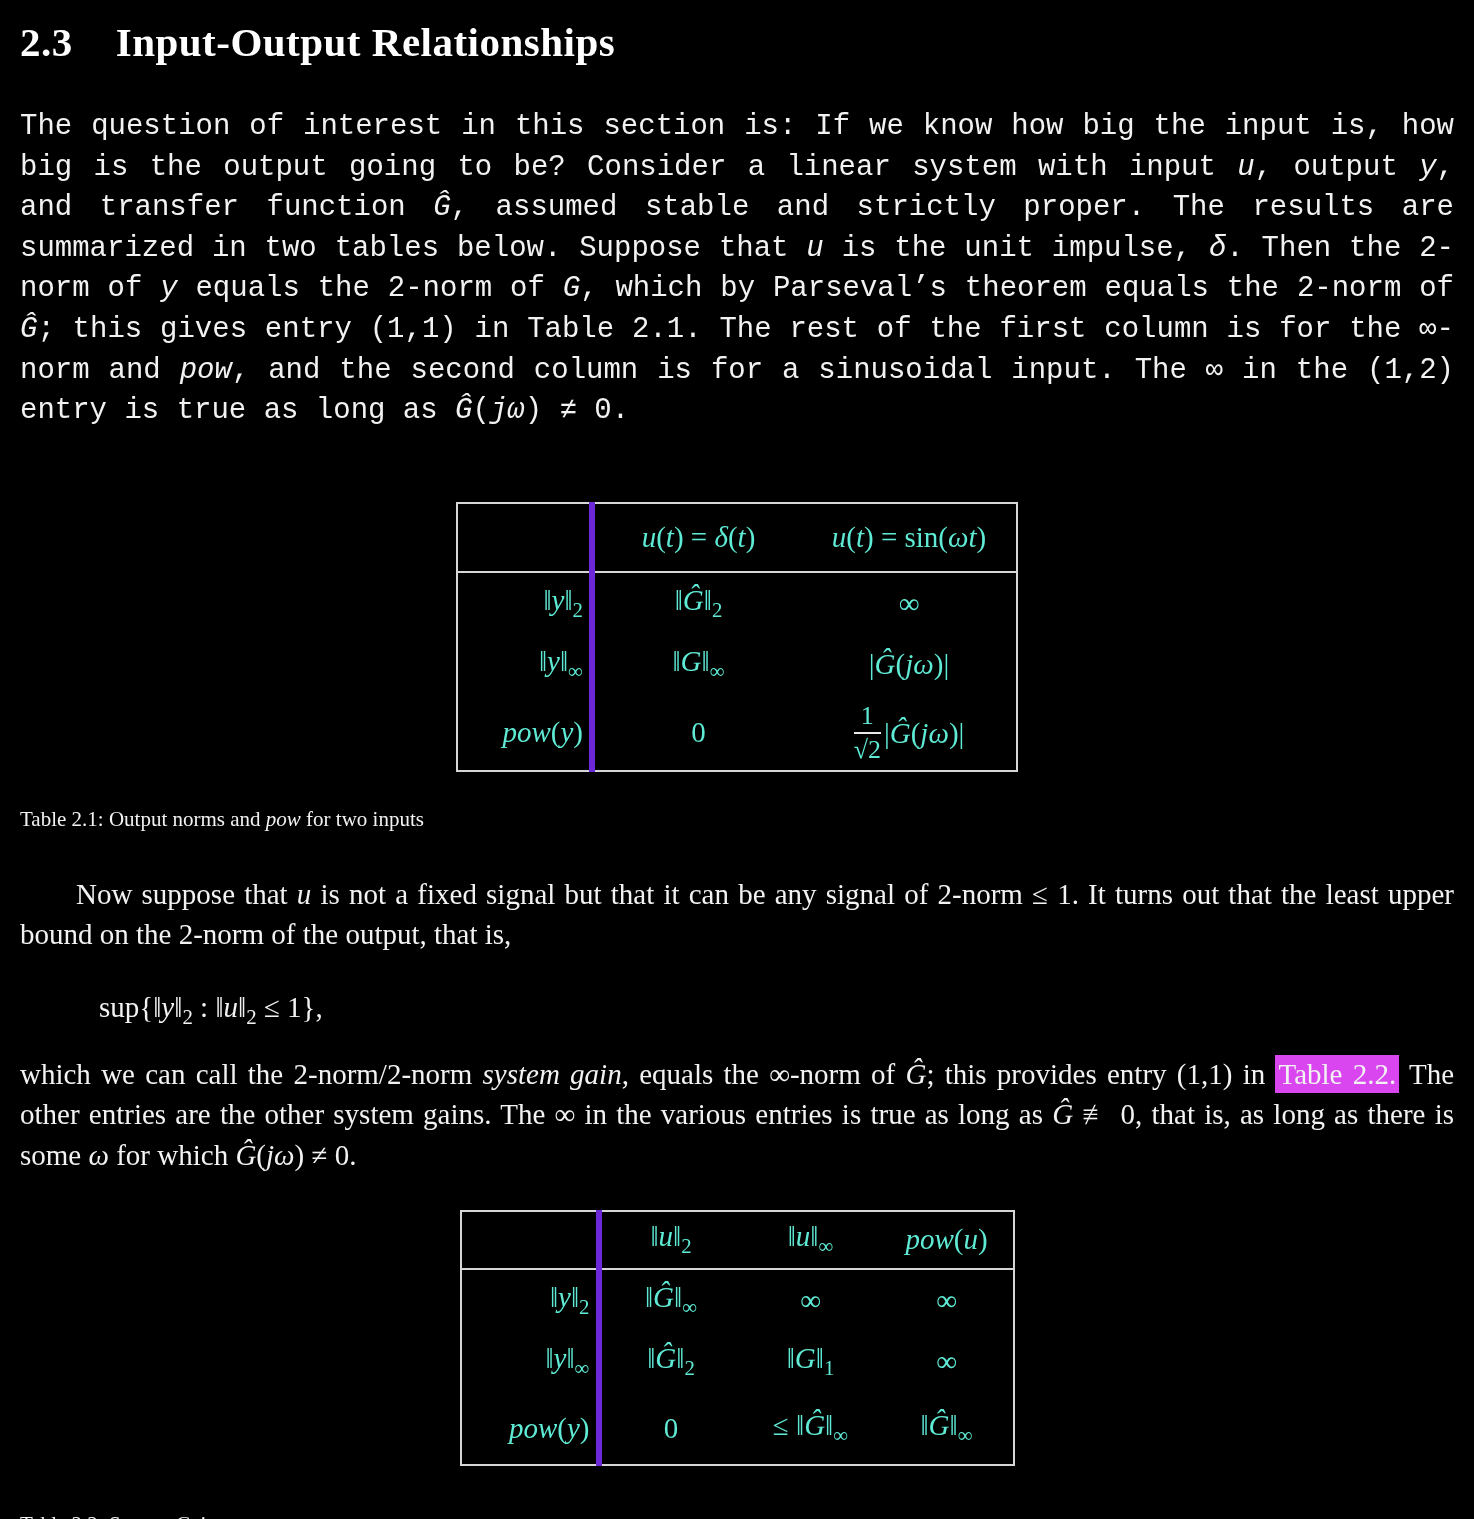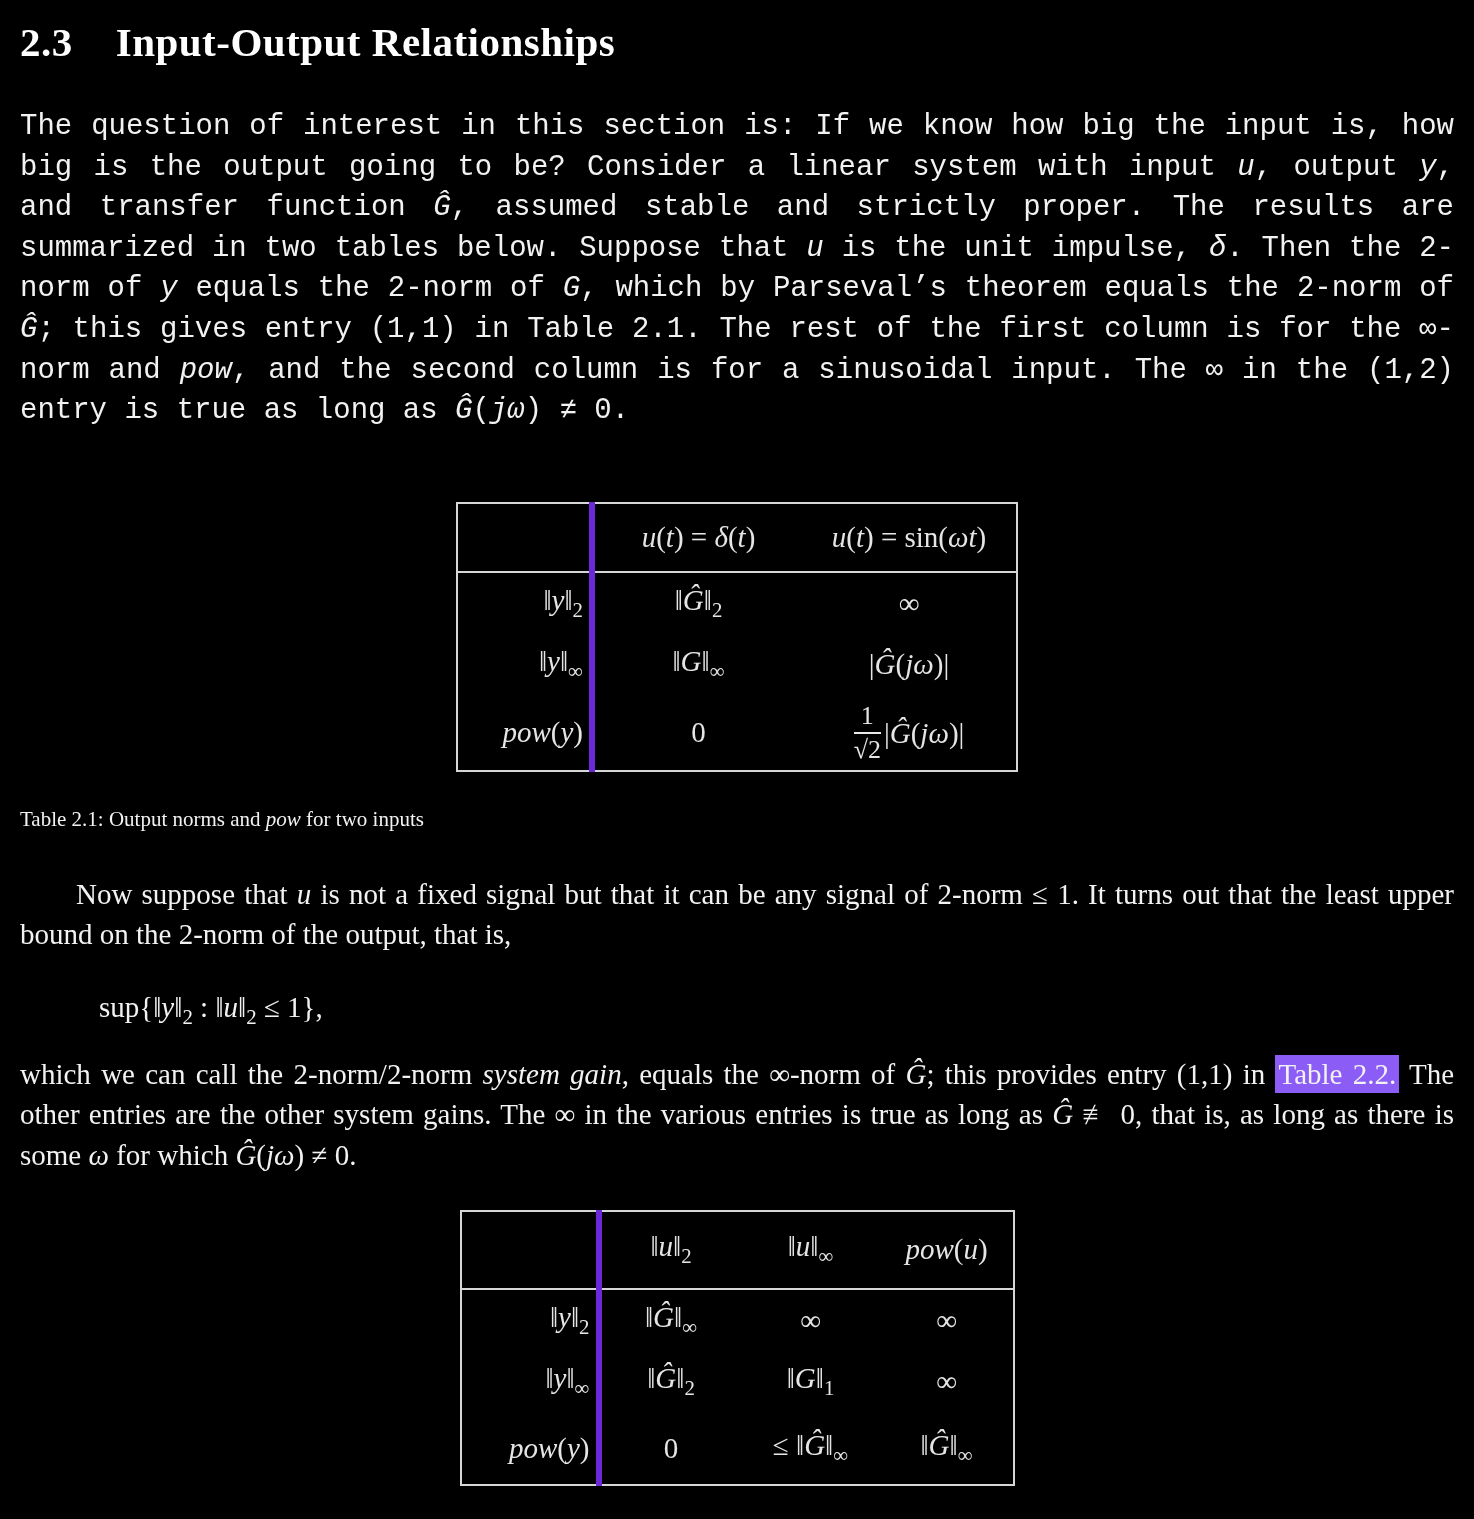--- a/index.html
+++ b/index.html
@@ -26,50 +26,50 @@
   .para2 { margin-top:42px; text-indent:56px; }
   .para3 { margin-top:24px; }
   .equation { font-size:29px; margin:36px 0 0 79px; }
   i { font-style:italic; }
   sub { font-size:0.72em; }
   .table-wrap { display:flex; justify-content:center; }
   .tw1 { margin-top:70px; }
   .tw2 { margin-top:34px; }
   table.mtab {
     border-collapse:collapse; border:2px solid #d6d6d6;
-    font-size:29px; color:#e5e5e5;
+    font-size:29px; color:#5eead4;
   }
   .mtab td { text-align:center; padding:0 6px; }
   .mtab td.rowhead {
     text-align:right; padding-left:17px;
     border-right:6px solid #6d28d9;
   }
   .mtab tr.head td { border-bottom:2px solid #d6d6d6; }
   .t1 tr.head { height:69px; }
   .t1 tr.r1 { height:62px; }
   .t1 tr.r2 { height:62px; }
   .t1 tr.r3 { height:75px; }
-  .t2 tr.head { height:78px; }
+  .t2 tr.head { height:58px; }
   .t2 tr.r1 { height:62px; }
   .t2 tr.r2 { height:62px; }
   .t2 tr.r3 { height:72px; }
   .caption { font-size:21px; margin:35px 0 0 0; }
   .cap2 { margin-top:46px; }
   .frac {
     display:inline-block; vertical-align:middle;
     text-align:center; line-height:1.08; margin-right:3px;
   }
   .frac .fnum {
     display:block; font-size:26px;
     border-bottom:2px solid #e9e9e9; padding:0 4px 2px 4px;
   }
   .frac .fden { display:block; font-size:26px; padding-top:2px; }
   .frac-rest { vertical-align:middle; }
   .ref-link {
-    background:#8b5cf6; padding:3px 3px;
+    background:#d946ef; padding:3px 3px;
     cursor:pointer; text-decoration:none; color:inherit;
   }
 </style>
 </head>
 <body>
 
 <div class="page">
 
   <h1 class="section-heading">
     <span class="sec-num">2.3</span><span>Input-Output Relationships</span>

